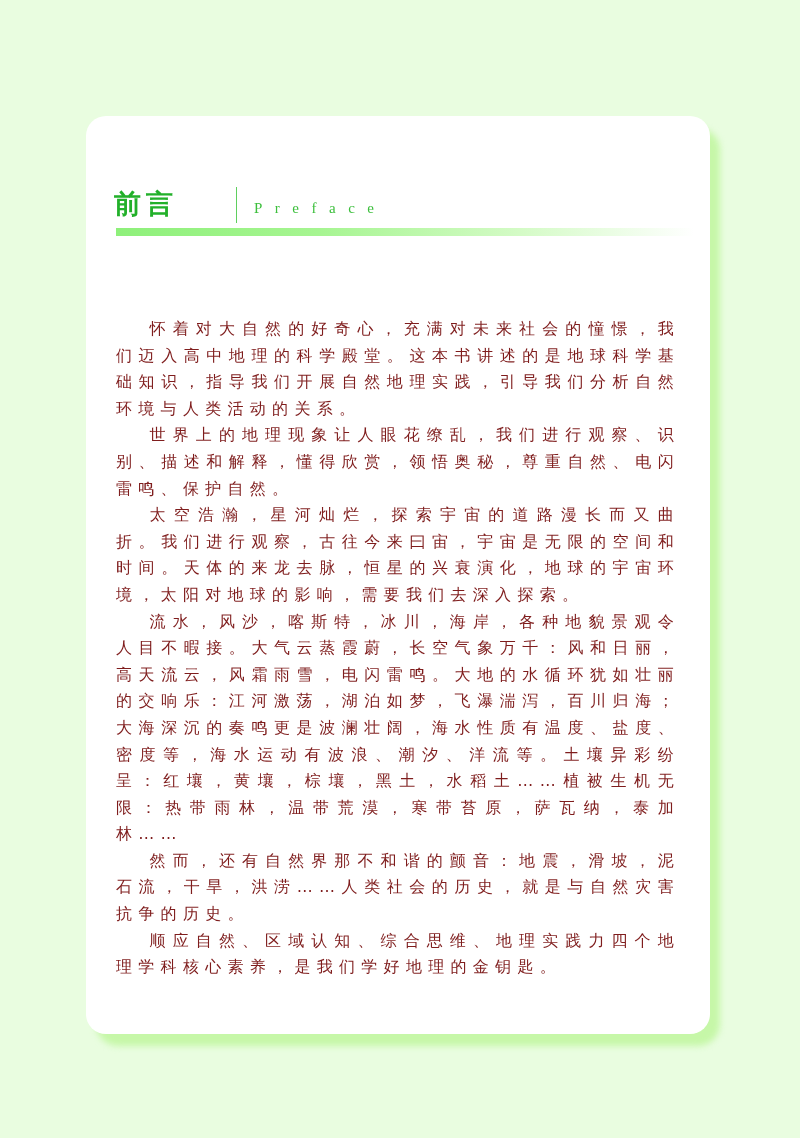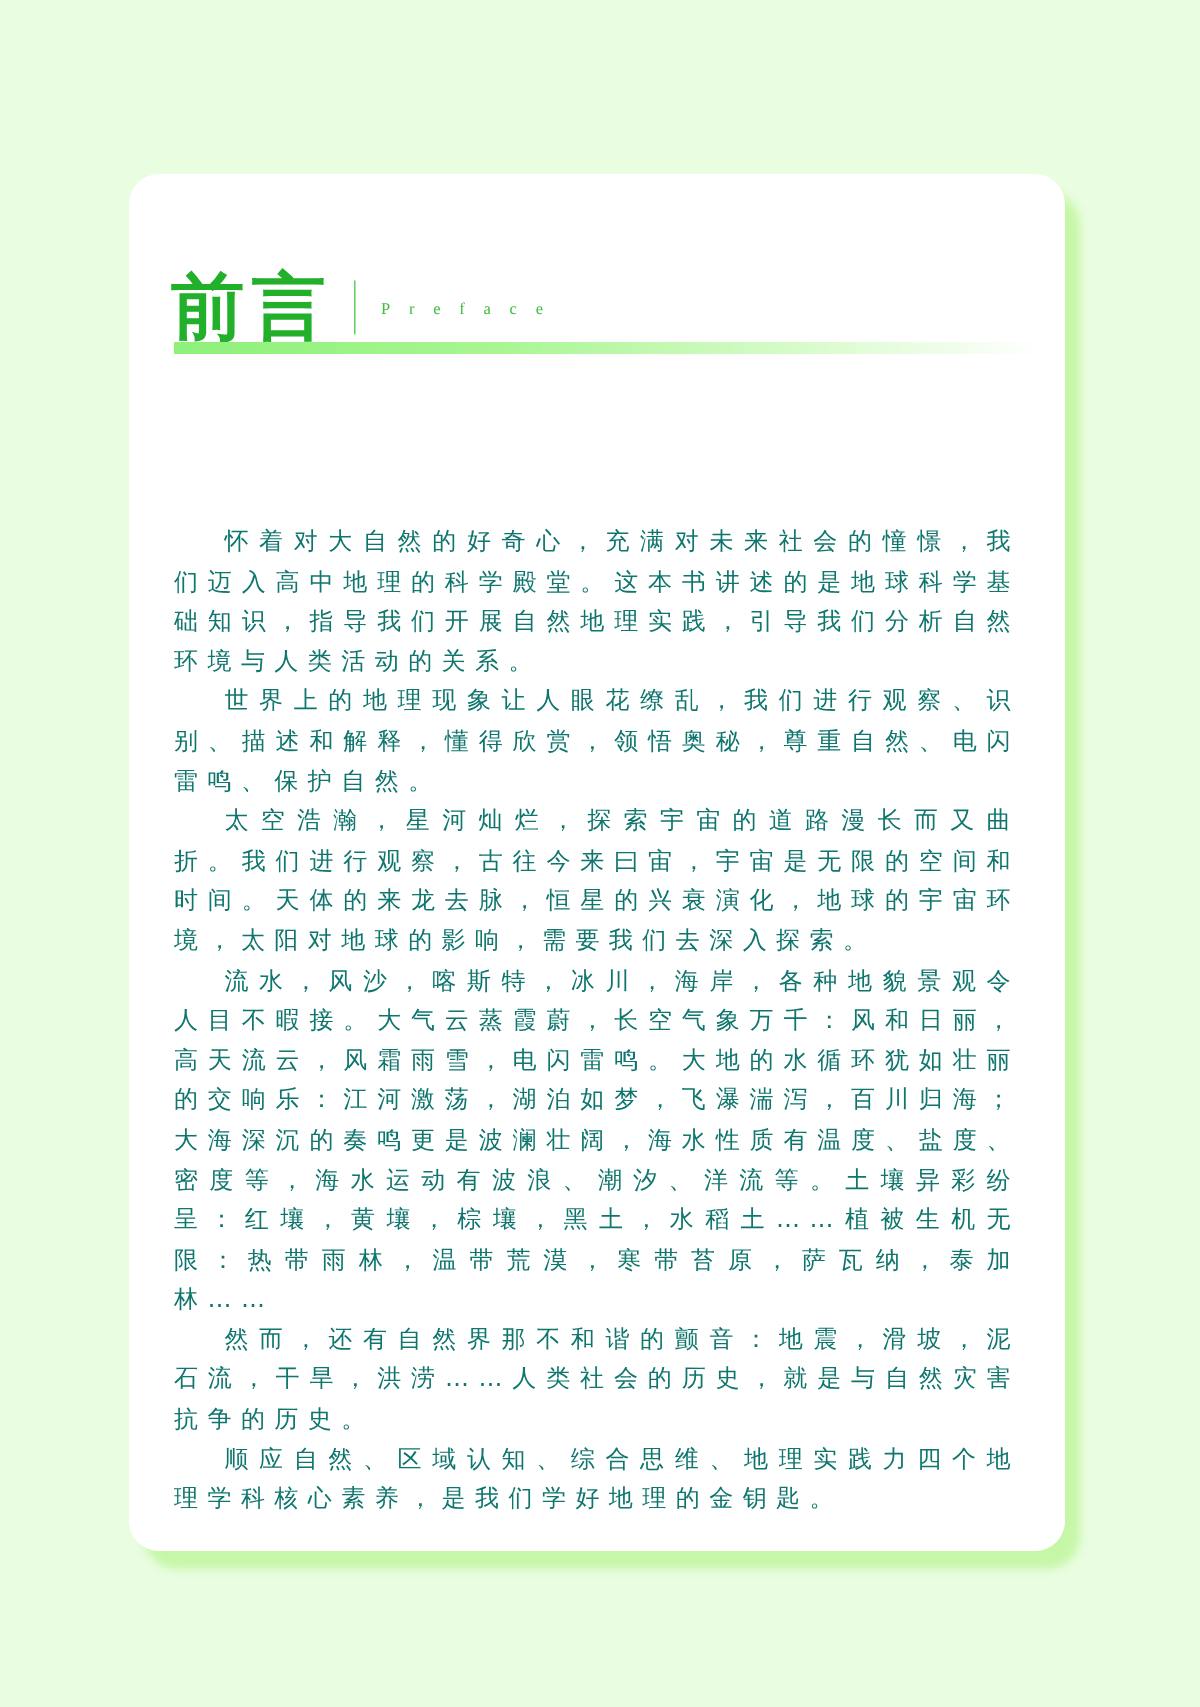--- a/index.html
+++ b/index.html
@@ -37,62 +37,61 @@
     position: absolute;
     left: 28px;
     top: 68px;
     height: 40px;
     display: flex;
     align-items: flex-end;
   }
   .title-cn {
     font-family: "DejaVu Serif", serif;
     font-weight: bold;
-    font-size: 49px;
+    font-size: 27px;
     line-height: 40px;
     color: #22b02a;
     letter-spacing: 5px;
   }
   .title-divider {
     position: absolute;
     left: 122px;
     top: 3px;
     width: 1px;
     height: 36px;
     background: #5fcf5f;
   }
   .title-en {
     position: absolute;
     left: 140px;
     top: 16px;
     font-family: "Liberation Serif", serif;
-    font-size: 11px;
+    font-size: 15px;
     color: #3cbf3c;
     letter-spacing: 12.5px;
     white-space: nowrap;
   }
   .title-bar {
     position: absolute;
     left: 30px;
     top: 112px;
     width: 578px;
     height: 8px;
     background: linear-gradient(to right, #8ef07a 0%, #a6f591 35%, #d4fbc6 70%, rgba(255,255,255,0) 100%);
   }
   .body-text {
     position: absolute;
     left: 30px;
     top: 200px;
     width: 564px;
     font-family: "DejaVu Sans", sans-serif;
     font-size: 16px;
     line-height: 26.6px;
-    color: #0f766e;
+    color: #7f1d1d;
     letter-spacing: 6.3px;
-    margin-top: 32px;
   }
   .body-text p {
     margin: 0;
     text-indent: 2.1em;
     text-align: justify;
   }
 </style>
 </head>
 <body>
 

